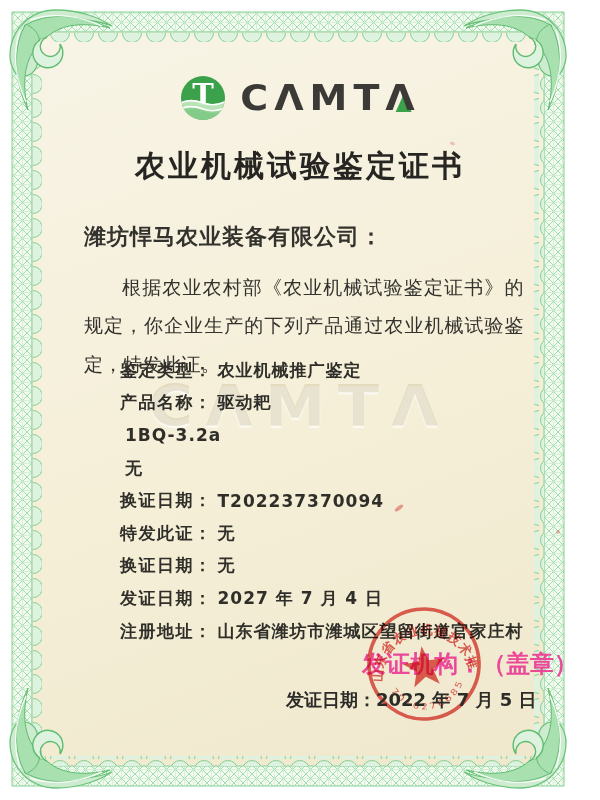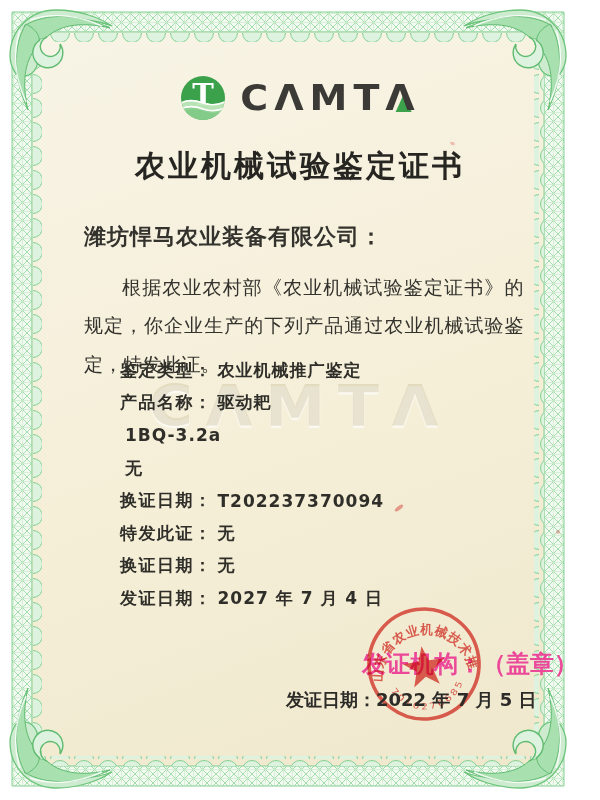--- a/index.html
+++ b/index.html
@@ -151,20 +151,24 @@
           <span class="fvalue">无</span>
         </div>
       <div class="field-row">
           <span class="flabel">换证日期：</span>
           <span class="fvalue">无</span>
         </div>
       <div class="field-row">
           <span class="flabel">发证日期：</span>
           <span class="fvalue">2027 年 7 月 4 日</span>
         </div>
+      <div class="field-row">
+          <span class="flabel">注册地址：</span>
+          <span class="fvalue">山东省潍坊市潍城区望留街道官家庄村</span>
+        </div>
     </div>
 
     <div class="issuer-line"><span>发证机构：</span><span>（盖章）</span></div>
 
     <svg class="seal" width="124" height="124" viewBox="0 0 124 124">
       <defs>
         <path id="arcTop" d="M18,76 A44,44 0 1 1 106,76"></path>
         <path id="arcBot" d="M24,80 A40,40 0 0 0 100,80"></path>
       </defs>
       <g transform="rotate(-8 62 62)">

